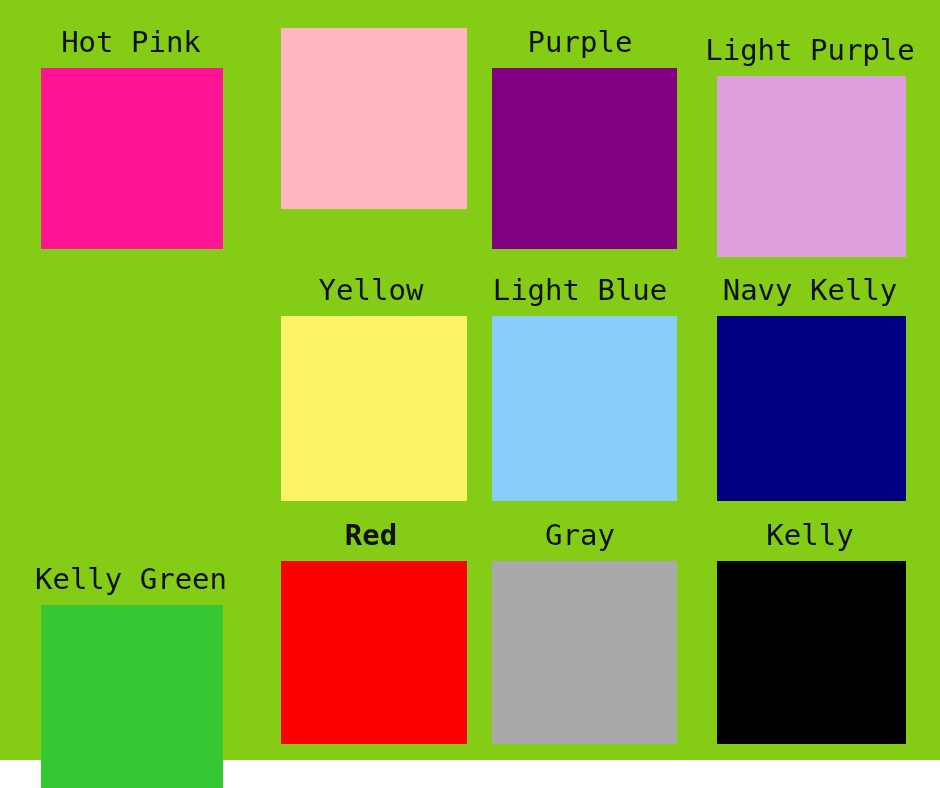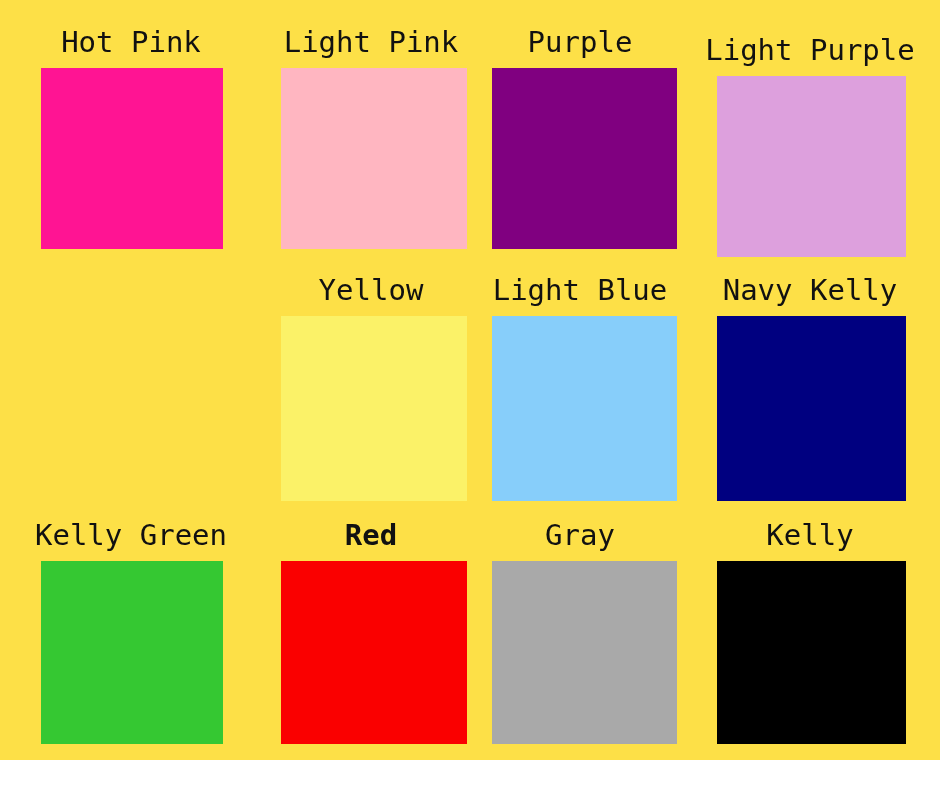--- a/index.html
+++ b/index.html
@@ -11,21 +11,21 @@
     width: 940px;
     height: 788px;
     overflow: hidden;
     font-family: "DejaVu Sans Mono", "Liberation Mono", monospace;
   }
 
   #palette-grid {
     position: relative;
     width: 940px;
     height: 760px;
-    background: #fde047;
+    background: #84cc16;
   }
 
   .swatch-cell {
     position: absolute;
     display: flex;
     flex-direction: column;
     align-items: center;
   }
 
   .swatch-label {
@@ -75,21 +75,20 @@
 <body style="background-color: rgb(255, 255, 255);">
 
 <div id="palette-grid">
 
   <div class="swatch-cell col-0 row-0">
     <div class="swatch-label" style="color: rgb(17, 17, 17);">Hot Pink</div>
     <div class="swatch-chip" style="background-color: rgb(255, 20, 147);"></div>
   </div>
 
   <div class="swatch-cell col-1 row-0">
-    <div class="swatch-label" style="color: rgb(17, 17, 17);">Light Pink</div>
     <div class="swatch-chip" style="background-color: rgb(255, 182, 193);"></div>
   </div>
 
   <div class="swatch-cell col-2 row-0">
     <div class="swatch-label" style="color: rgb(17, 17, 17); text-align: center;">Purple</div>
     <div class="swatch-chip" style="background-color: rgb(128, 0, 128);"></div>
   </div>
 
   <div class="swatch-cell col-3 row-0">
     <div class="swatch-label" style="color: rgb(17, 17, 17); margin-top: 8px;">Light Purple</div>
@@ -106,21 +105,21 @@
     <div class="swatch-label" style="color: rgb(17, 17, 17);">Light Blue</div>
     <div class="swatch-chip" style="background-color: rgb(135, 206, 250);"></div>
   </div>
 
   <div class="swatch-cell col-3 row-1">
     <div class="swatch-label" style="color: rgb(17, 17, 17);">Navy Kelly</div>
     <div class="swatch-chip" style="background-color: rgb(0, 0, 128);"></div>
   </div>
 
   <div class="swatch-cell col-0 row-2">
-    <div class="swatch-label" style="color: rgb(17, 17, 17);">Kelly Green</div>
+    <div class="swatch-label" style="color: rgb(17, 17, 17); margin-top: 44px;">Kelly Green</div>
     <div class="swatch-chip" style="background-color: rgb(53, 200, 50);"></div>
   </div>
 
   <div class="swatch-cell col-1 row-2">
     <div class="swatch-label" style="color: rgb(17, 17, 17); font-weight: bold;">Red</div>
     <div class="swatch-chip" style="background-color: rgb(250, 0, 0);"></div>
   </div>
 
   <div class="swatch-cell col-2 row-2">
     <div class="swatch-label" style="color: rgb(17, 17, 17); text-align: right;">Gray</div>

